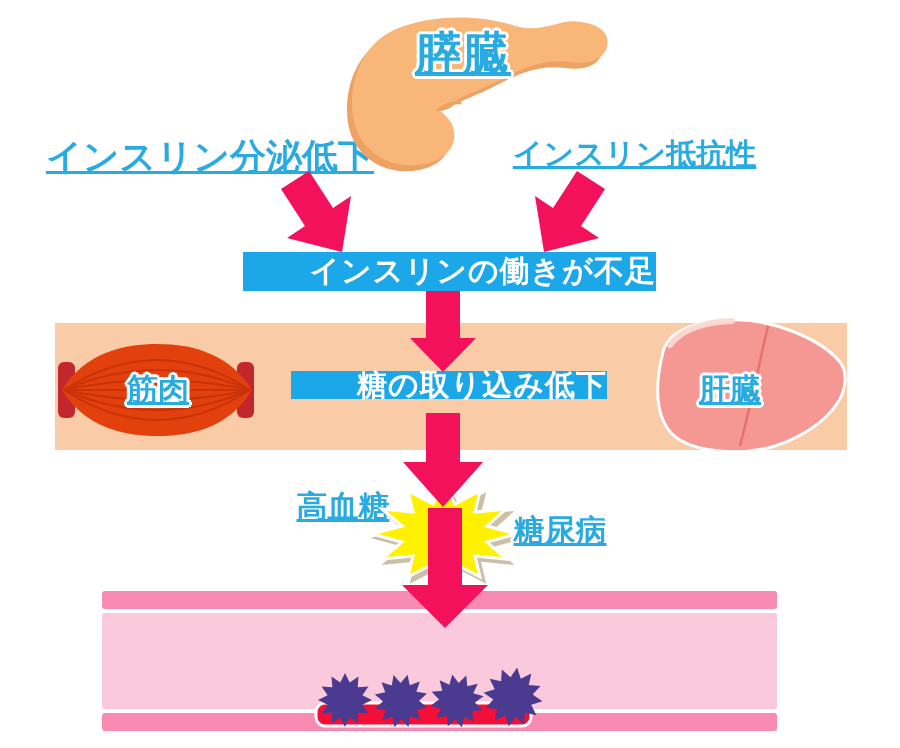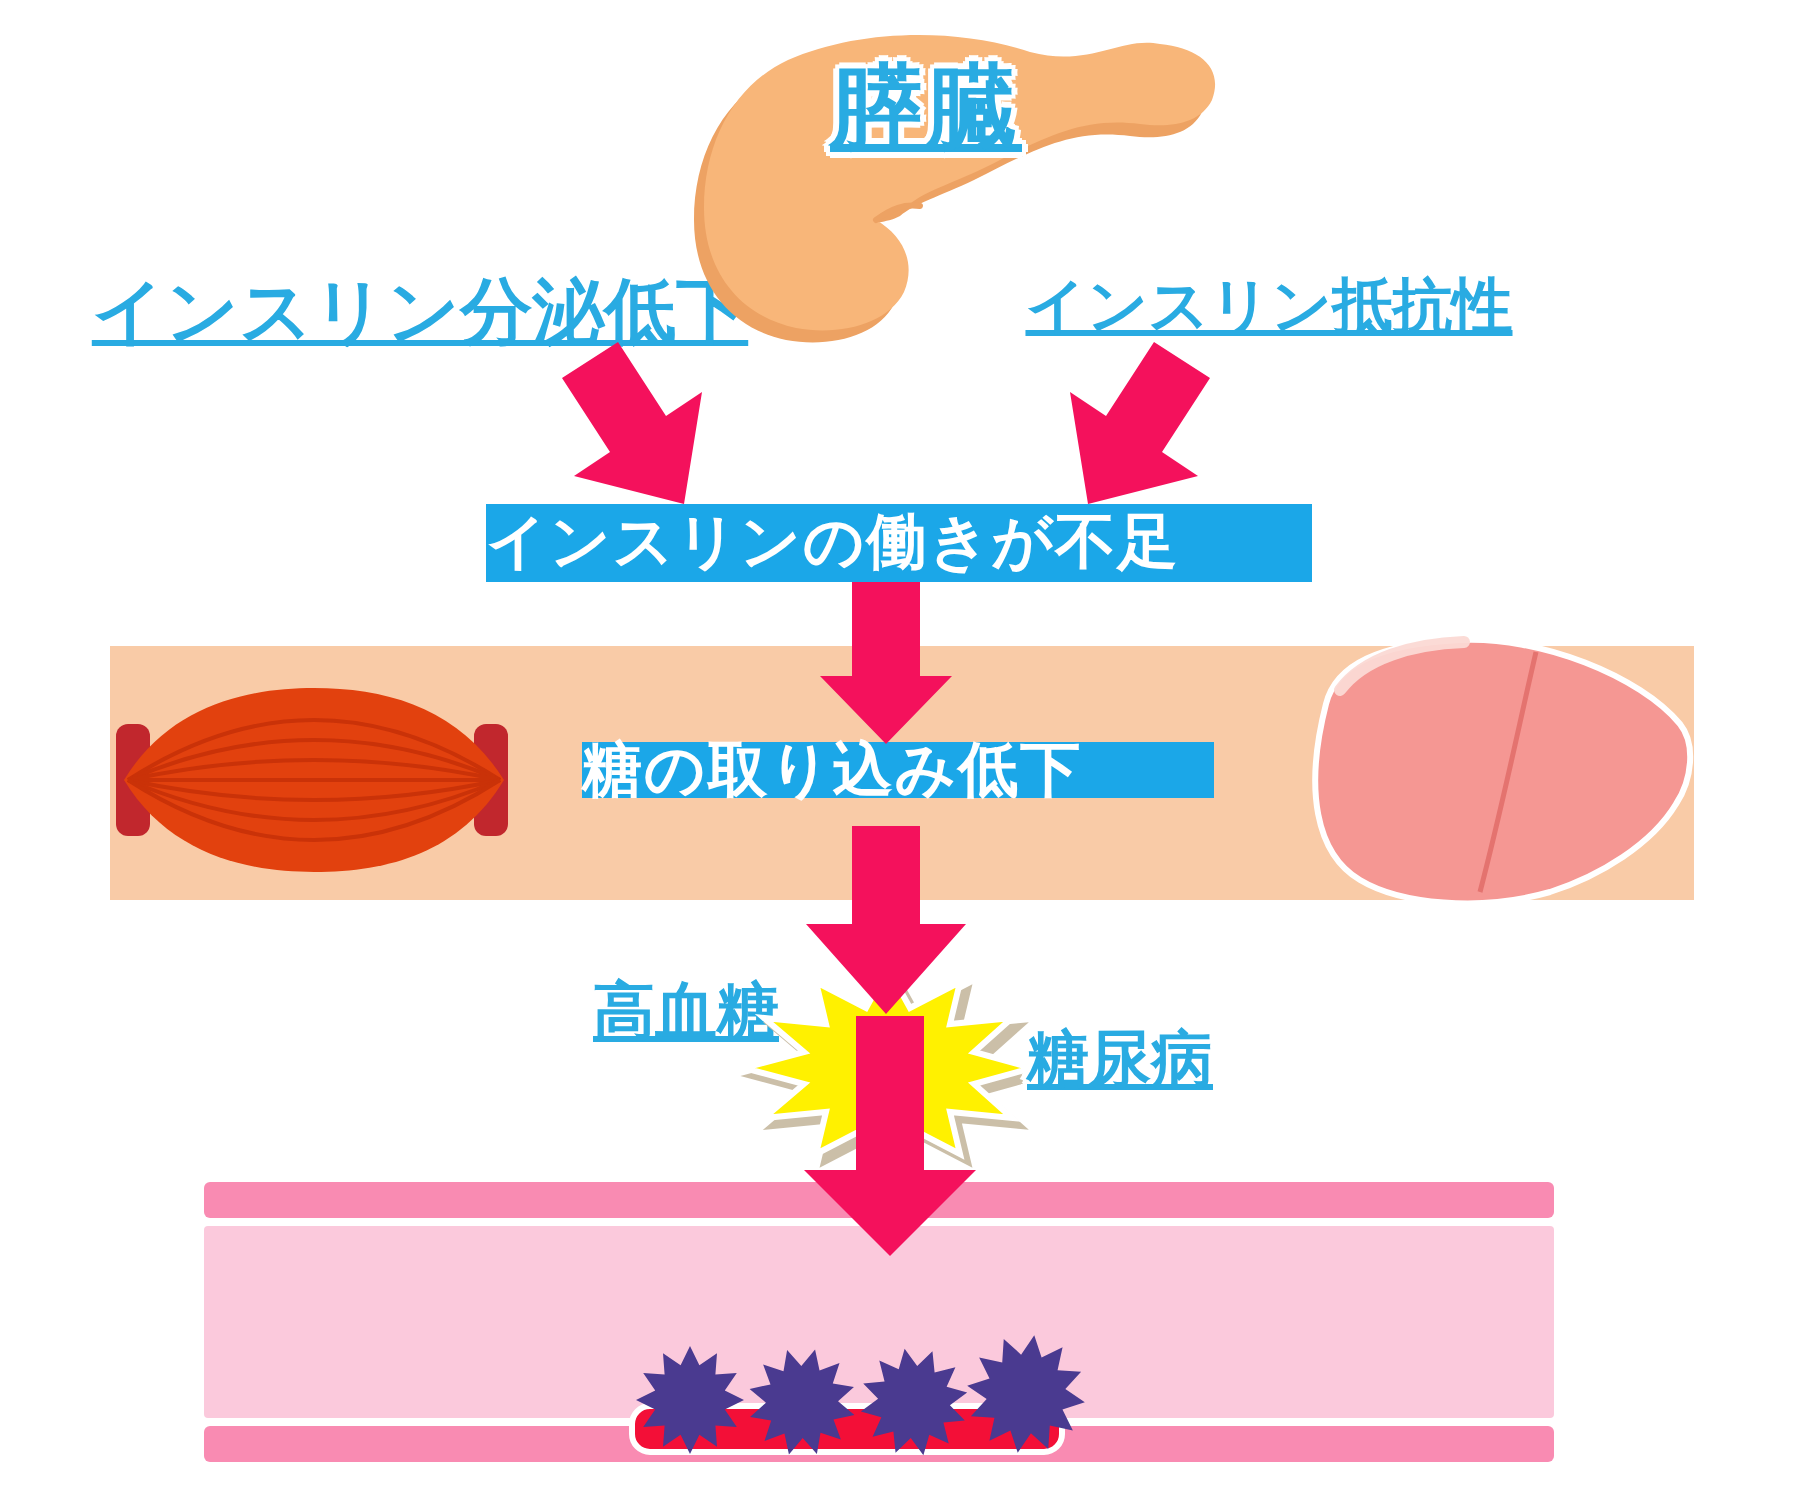--- a/index.html
+++ b/index.html
@@ -15,21 +15,21 @@
                  2px 2px 0 #fff, -2px -2px 0 #fff, 2px -2px 0 #fff, -2px 2px 0 #fff;
     z-index:1;
     text-decoration:underline;
   }
   .blue-label.over { z-index:3;
     text-shadow: 3px 0 0 #fff, -3px 0 0 #fff, 0 3px 0 #fff, 0 -3px 0 #fff,
                  2px 2px 0 #fff, -2px -2px 0 #fff, 2px -2px 0 #fff, -2px 2px 0 #fff;
   }
   .hl-box {
     position:absolute; background:#1BA7E8; color:#ffffff; text-align:center;
-    z-index:1; display:flex; align-items:center; justify-content:flex-start;
+    z-index:1; display:flex; align-items:center; justify-content:flex-end;
     letter-spacing:1px;
   }
   .band { position:absolute; left:55px; top:323px; width:792px; height:127px;
           background:#F9CBA7; z-index:0; }
   .vwall { position:absolute; background:#F98BB2; border-radius:3px; z-index:0; }
   .vlumen { position:absolute; background:#FBC9DC; border-radius:2px; z-index:0; }
   #shape-layer { position:absolute; left:0; top:0; width:900px; height:748px;
                  z-index:2; pointer-events:none; }
   .starshadow { filter: drop-shadow(4px 4px 0 #CBBFA8); }
 </style>
@@ -107,24 +107,26 @@
   <div class="abs blue-label over" style="left:393px; top:28px; width:140px; font-size:46px; letter-spacing:2px;">膵臓</div>
 
   <div class="abs blue-label" style="left:40px; top:137px; width:340px; font-size:36px;">インスリン分泌低下</div>
 
   <div class="abs blue-label" style="left:487px; top:137px; width:295px; font-size:30px;">インスリン抵抗性</div>
 
   <div class="hl-box" style="left:243px; top:252px; width:413px; height:39px; font-size:30px;">
     <span>インスリンの働きが不足</span>
   </div>
 
+  <div class="abs blue-label over" style="left:98px; top:372px; width:120px; font-size:31px;">筋肉</div>
 
   <div class="hl-box" style="left:291px; top:371px; width:316px; height:28px; font-size:30px;">
     <span>糖の取り込み低下</span>
   </div>
 
+  <div class="abs blue-label over" style="left:670px; top:372px; width:120px; font-size:31px;">肝臓</div>
 
   <div class="abs blue-label" style="left:283px; top:489px; width:120px; font-size:31px;">高血糖</div>
 
   <div class="abs blue-label over" style="left:500px; top:513px; width:120px; font-size:31px;">糖尿病</div>
 
 
 </div>
 
 </body></html>

